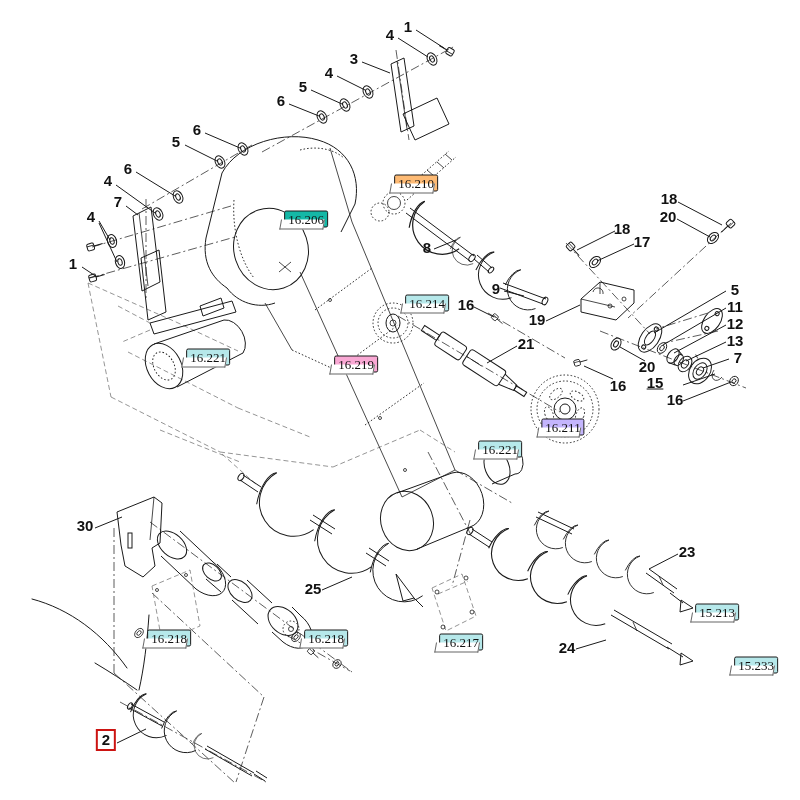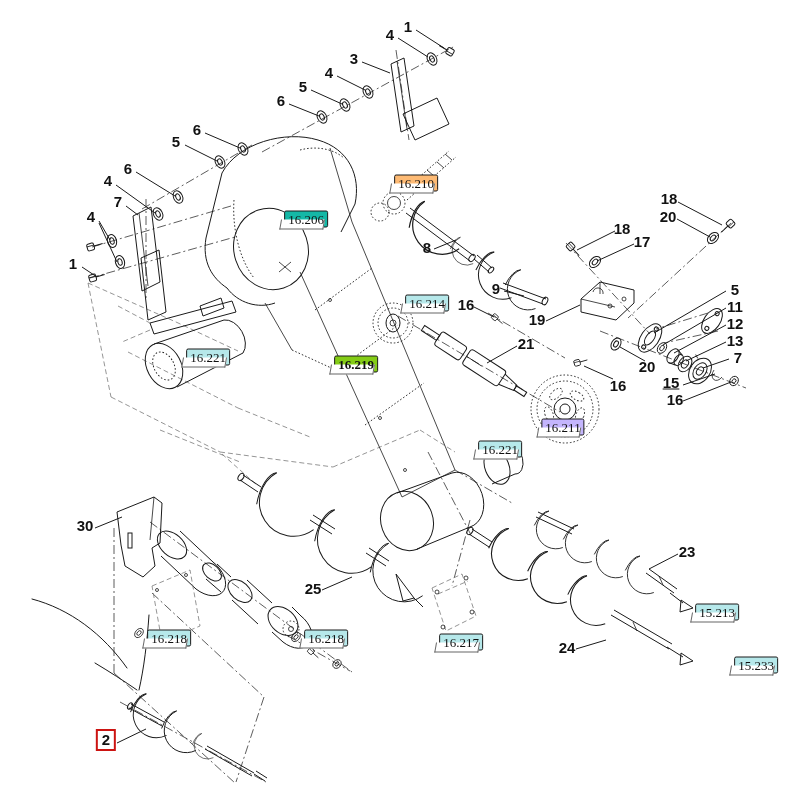--- a/index.html
+++ b/index.html
@@ -444,32 +444,32 @@
       <span class="callout" style="left: 622px; top: 228px;">18</span>
       <span class="callout" style="left: 642px; top: 241px;">17</span>
       <span class="callout" style="left: 669px; top: 198px;">18</span>
       <span class="callout" style="left: 668px; top: 216px;">20</span>
       <span class="callout" style="left: 735px; top: 289px;">5</span>
       <span class="callout" style="left: 735px; top: 306px;">11</span>
       <span class="callout" style="left: 735px; top: 323px;">12</span>
       <span class="callout" style="left: 735px; top: 340px;">13</span>
       <span class="callout" style="left: 738px; top: 357px;">7</span>
       <span class="callout" style="left: 647px; top: 366px;">20</span>
-      <span class="callout" style="left: 671px; top: 382px; text-decoration: underline;">15</span>
+      <span class="callout" style="left: 655px; top: 382px; text-decoration: underline;">15</span>
       <span class="callout" style="left: 675px; top: 399px;">16</span>
       <span class="callout" style="left: 618px; top: 385px;">16</span>
       <span class="callout" style="left: 85px; top: 525px;">30</span>
       <span class="callout" style="left: 313px; top: 588px;">25</span>
       <span class="callout" style="left: 687px; top: 551px;">23</span>
       <span class="callout" style="left: 567px; top: 647px;">24</span>
       <div class="refbox" style="left: 306px; top: 219px; background: #14b8a6; text-align: right;">16.206</div>
       <div class="refbox" style="left: 416px; top: 183px; background: #fdba74;">16.210</div>
       <div class="refbox" style="left: 427px; top: 303px; background: rgb(182, 232, 234);">16.214</div>
       <div class="refbox" style="left: 208px; top: 357px; background: rgb(182, 232, 234);">16.221</div>
-      <div class="refbox" style="left: 356px; top: 364px; background: #84cc16; font-weight: bold;">16.219</div>
+      <div class="refbox" style="left: 356px; top: 364px; background: #f9a8d4;">16.219</div>
       <div class="refbox" style="left: 563px; top: 427px; background: #c4b5fd;">16.211</div>
       <div class="refbox" style="left: 500px; top: 449px; background: rgb(182, 232, 234);">16.221</div>
       <div class="refbox" style="left: 169px; top: 638px; background: rgb(182, 232, 234);">16.218</div>
       <div class="refbox" style="left: 326px; top: 638px; background: rgb(182, 232, 234);">16.218</div>
       <div class="refbox" style="left: 461px; top: 642px; background: rgb(182, 232, 234);">16.217</div>
       <div class="refbox" style="left: 717px; top: 612px; background: rgb(182, 232, 234);">15.213</div>
       <div class="refbox" style="left: 756px; top: 665px; background: rgb(182, 232, 234);">15.233</div>
       <div class="redbox" style="left: 106px; top: 740px;">2</div>
     </div>
 </div>

